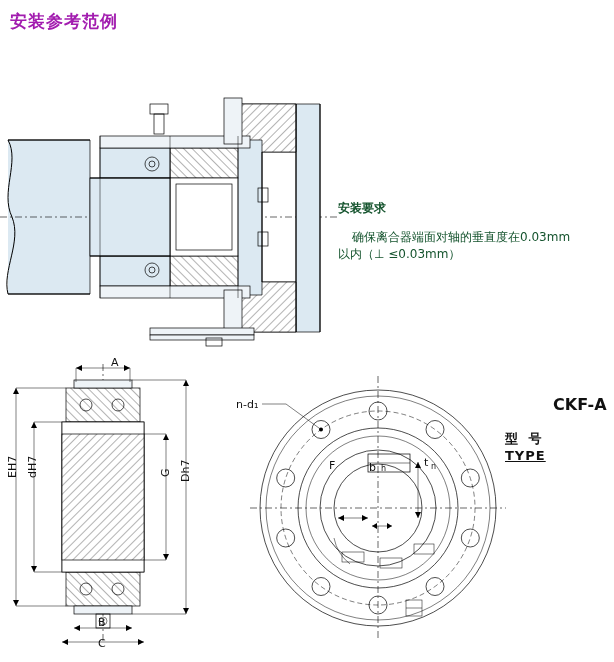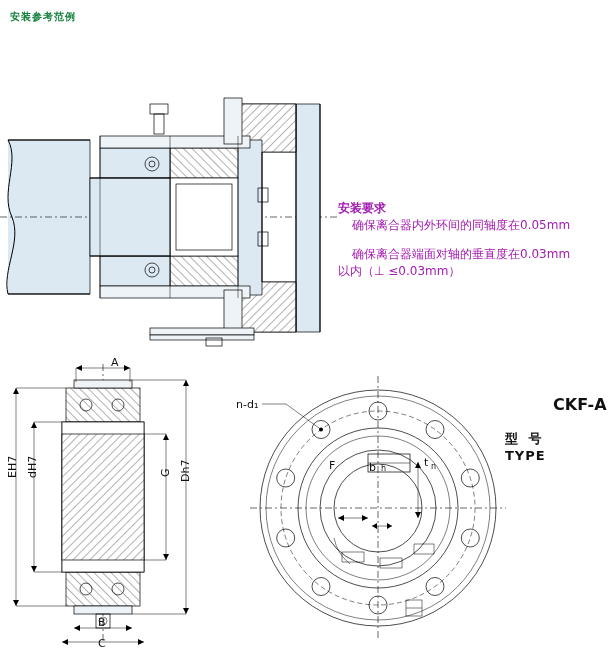--- a/index.html
+++ b/index.html
@@ -1,20 +1,20 @@
 <!DOCTYPE html>
 <html><head>
 <meta charset="utf-8">
 <style>
   html,body{margin:0;padding:0;background:#ffffff;}
   body{width:614px;height:662px;position:relative;overflow:hidden;
        font-family:"DejaVu Sans","Liberation Sans",sans-serif;color:#111;}
   .abs{position:absolute;}
-  #title{left:10px;top:10px;font-size:10px;font-weight:bold;letter-spacing:1px;color:#15803d;}
-  .txt{font-size:12px;color:#a21caf;line-height:17px;white-space:nowrap;}
+  #title{left:10px;top:10px;font-size:17px;font-weight:bold;letter-spacing:1px;color:#a21caf;}
+  .txt{font-size:12px;color:#14532d;line-height:17px;white-space:nowrap;}
   .bold{font-weight:bold;}
   svg{display:block;}
   .ln{stroke:#000;fill:none;stroke-width:1;}
   .thin{stroke:#000;fill:none;stroke-width:0.7;}
   .hair{stroke:#000;fill:none;stroke-width:0.5;}
   .dash{stroke:#000;fill:none;stroke-width:0.6;stroke-dasharray:7 3 2 3;}
   .dashthin{stroke:#000;fill:none;stroke-width:0.5;stroke-dasharray:5 3;}
   .fillblue{fill:#dce9f2;stroke:#000;stroke-width:0.7;}
   .fillwhite{fill:#ffffff;stroke:#000;stroke-width:0.7;}
   .fillgrey{fill:#eef3f7;stroke:#000;stroke-width:0.7;}
@@ -98,28 +98,27 @@
   <line x1="238" y1="94" x2="238" y2="256" class="hair"></line>
   <line x1="100" y1="94" x2="100" y2="256" class="hair"></line>
 
   <line x1="320" y1="62" x2="320" y2="290" class="ln"></line>
   <line x1="296" y1="62" x2="296" y2="290" class="ln"></line>
 </svg>
 </div>
 
 <div class="abs" style="left:338px;top:200px;">
   <div class="txt bold">安装要求</div>
-  <div class="txt" style="padding-left:14px;">确保离合器内外环间的同轴度在0.05mm</div>
   <div class="txt" style="padding-left:14px;margin-top:12px;">确保离合器端面对轴的垂直度在0.03mm</div>
   <div class="txt">以内（⊥ ≤0.03mm）</div>
 </div>
 
 <div class="abs" style="left:505px;top:392px;">
   <div style="font-size:13px;font-weight:bold;letter-spacing:3px;margin-top:38px;">型  号</div>
-  <div style="font-size:13px;font-weight:bold;letter-spacing:1px;">TYPE</div>
+  <div style="font-size:13px;font-weight:bold;letter-spacing:1px;text-decoration:underline;">TYPE</div>
 </div>
 <div class="abs" style="left:553px;top:395px;font-size:16px;font-weight:bold;">CKF-A</div>
 
 <div class="abs" style="left:0px;top:352px;">
 <svg width="250" height="300" viewBox="0 0 250 300">
 
   <line x1="103" y1="12" x2="103" y2="292" class="dash"></line>
 
   <rect x="66" y="36" width="74" height="34" class="hatch2"></rect>
   <rect x="66" y="220" width="74" height="34" class="hatch2"></rect>

